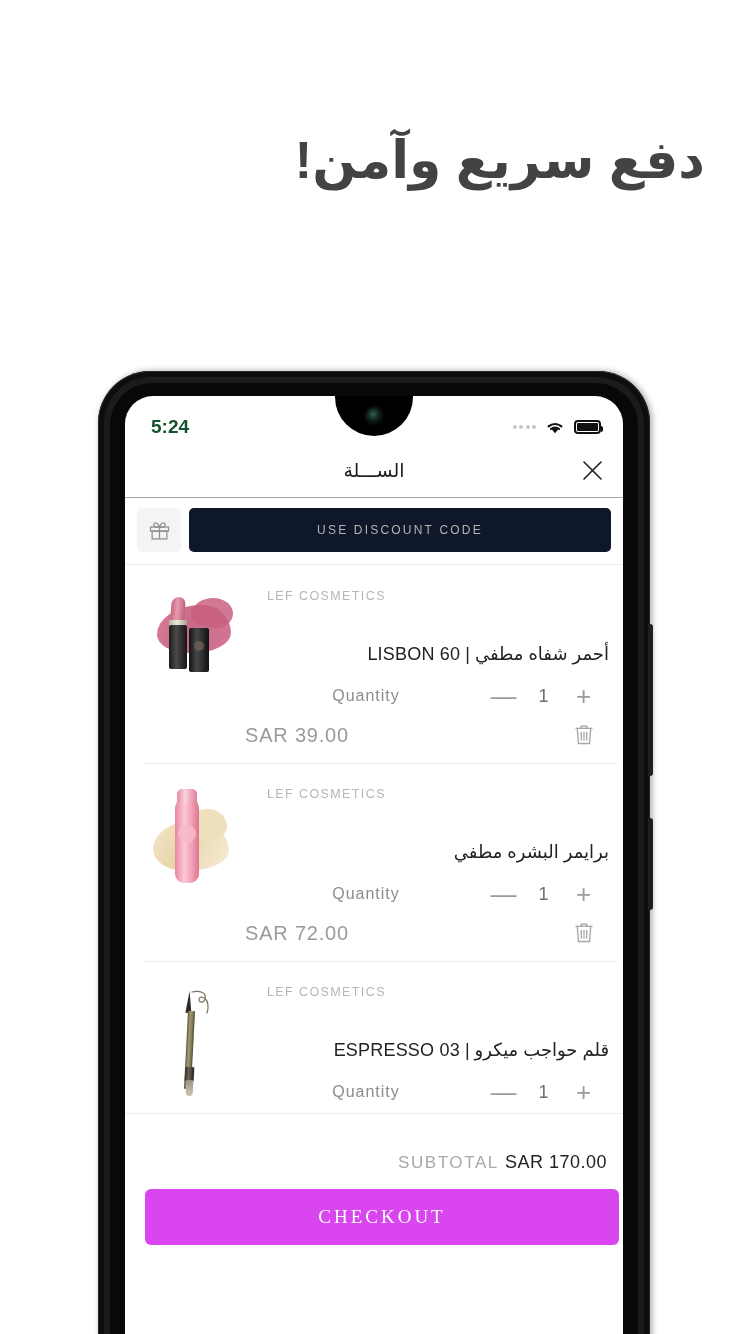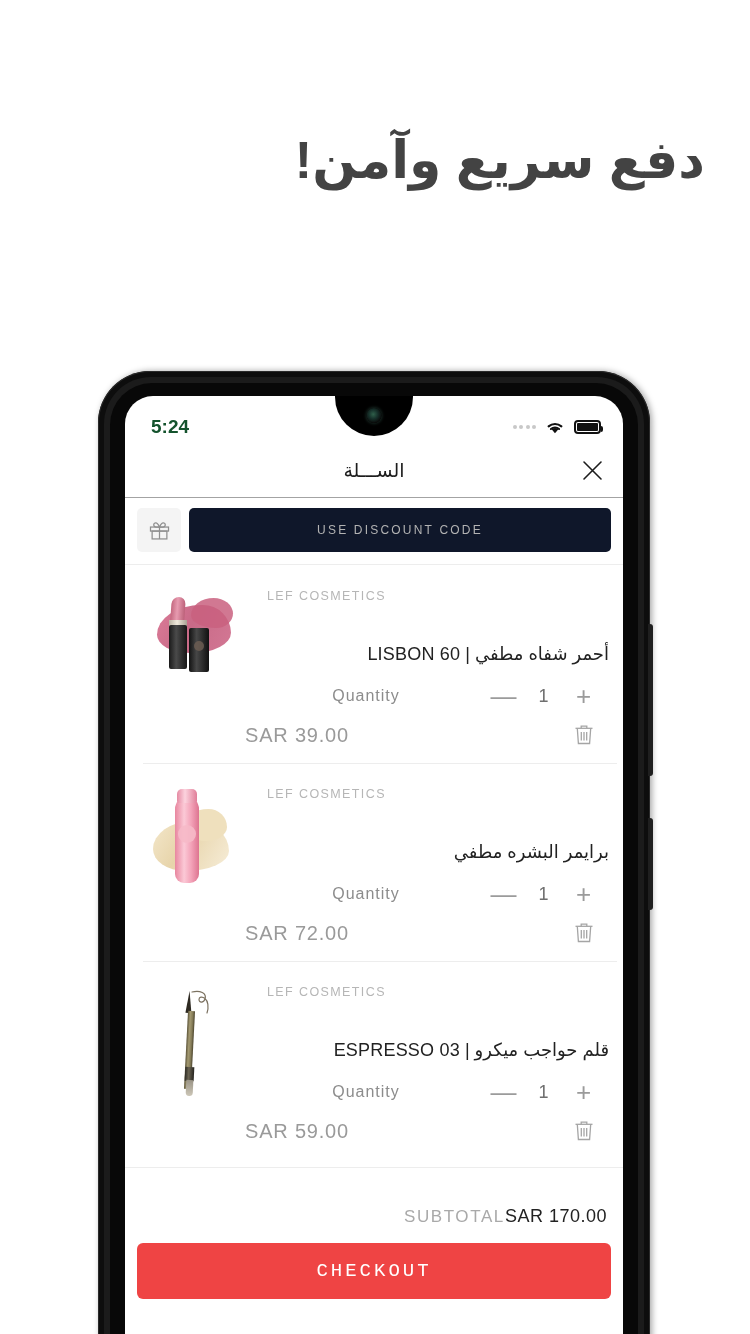--- a/index.html
+++ b/index.html
@@ -301,42 +301,42 @@
   
   .footer-sep {
     height: 1px;
     background: #ededed;
     margin-top: 8px;
   }
   .subtotal-row {
     display: flex;
     align-items: baseline;
     justify-content: flex-end;
-    gap: 0;
+    gap: 6px;
     padding: 38px 16px 16px 16px;
   }
   .subtotal-label {
     font-size: 17px;
     letter-spacing: 1.6px;
     color: #a9a9a9;
   }
   .subtotal-value {
     font-size: 18px;
     color: #222;
     letter-spacing: .5px;
   }
   .checkout-btn {
-    margin: 0 12px;
+    margin: 0 20px;
     height: 56px;
-    background: #ef4444;
+    background: #d946ef;
     border-radius: 6px;
     border: none;
     width: calc(100% - 24px);
     color: #fff;
-    font-family: Liberation Mono, monospace;
+    font-family: Liberation Serif, serif;
     font-size: 19px;
     letter-spacing: 3px;
     display: flex;
     align-items: center;
     justify-content: center;
   }
 
   
   .art { position: absolute; inset: 0; }
 
@@ -621,31 +621,20 @@
           </div>
           <div class="item-body">
             <div class="brand">LEF COSMETICS</div>
             <div class="pname">قلم حواجب ميكرو | ESPRESSO 03</div>
             <div class="qty-row">
               <span class="qty-label">Quantity</span>
               <span class="qty-minus">—</span>
               <span class="qty-val">1</span>
               <span class="qty-plus">+</span>
             </div>
-            <div class="price-row">
-              <span class="price">SAR 59.00</span>
-              <span class="trash">
-                <svg width="22" height="24" viewBox="0 0 22 24" fill="none" stroke="#a5a5a5" stroke-width="1.3">
-                  <path d="M2.5 5.3 h17"></path>
-                  <path d="M8.2 5.3 V3.2 h5.6 v2.1"></path>
-                  <path d="M4.3 5.3 l1.1 15.2 h11.2 l1.1 -15.2"></path>
-                  <path d="M8.3 9.0 v8.4 M11 9.0 v8.4 M13.7 9.0 v8.4"></path>
-                </svg>
-              </span>
-            </div>
           </div>
         </div>
 
       </div>
 
       <div class="footer-sep"></div>
       <div class="subtotal-row">
         <span class="subtotal-label">SUBTOTAL</span>
         <span class="subtotal-value">SAR 170.00</span>
       </div>

